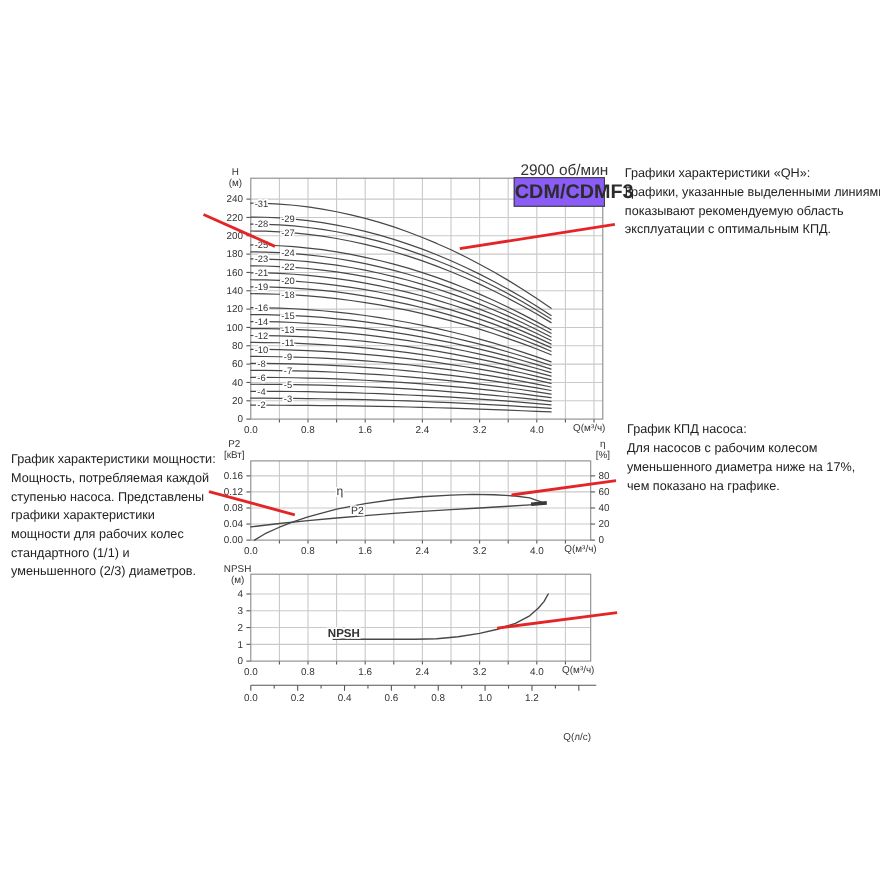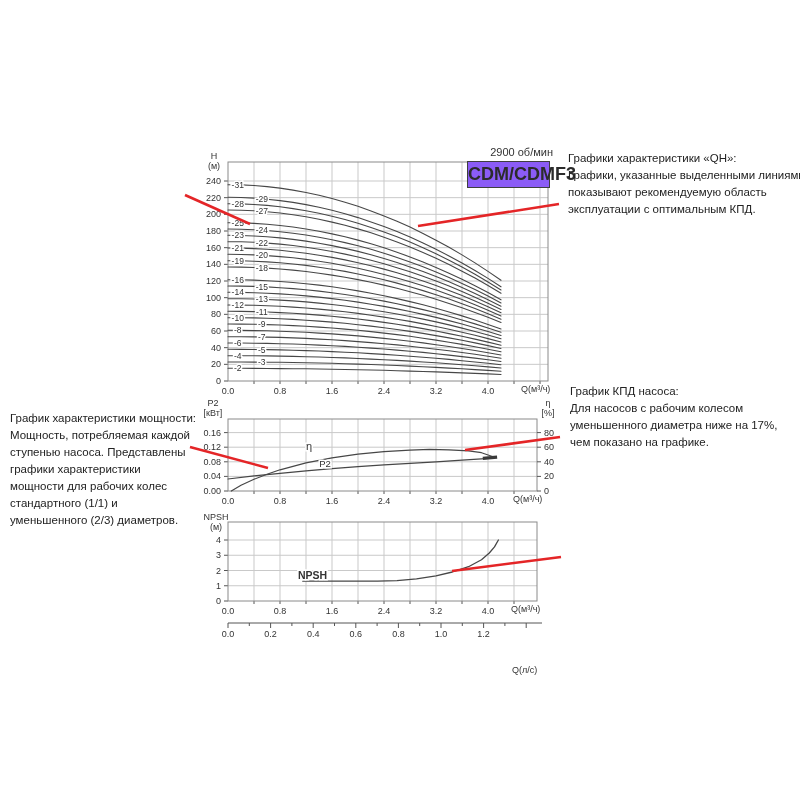--- a/index.html
+++ b/index.html
@@ -3,21 +3,21 @@
 <meta charset="utf-8">
 <style>
   html,body{margin:0;padding:0;}
   body{width:800px;height:800px;background:#fff;font-family:"Liberation Sans",sans-serif;}
   #stage{position:relative;width:800px;height:800px;background:#fff;overflow:hidden;}
   #fig{position:absolute;left:0;top:0;}
   svg text{font-family:"Liberation Sans",sans-serif;}
   .ann{position:absolute;white-space:pre;font-size:11.5px;line-height:17px;color:#222;}
   .axt{position:absolute;white-space:pre;font-size:9px;line-height:10px;color:#333;text-align:center;}
   .unit{position:absolute;white-space:pre;font-size:9px;color:#333;}
-  #rpm{position:absolute;left:440px;top:146px;width:113px;text-align:right;font-size:11px;color:#333;}
+  #rpm{position:absolute;left:440px;top:146px;width:113px;text-align:right;font-size:14px;color:#333;}
   #model{position:absolute;left:467px;top:161px;width:81px;height:25px;border:1.4px solid #3f3f3f;
          background:#8b5cf6;text-align:center;line-height:25px;font-size:18px;font-weight:600;color:#2c2c2c;}
 </style>
 </head>
 <body>
 
 <div id="stage">
   <svg id="fig" width="800" height="800">
       <g>
         <line x1="224" y1="381" x2="228" y2="381" stroke="#555555" stroke-width="1"></line>

